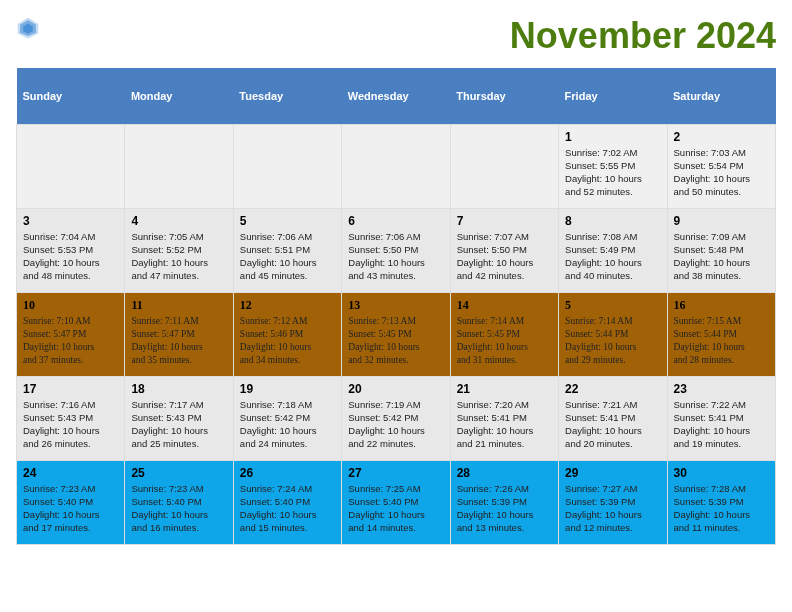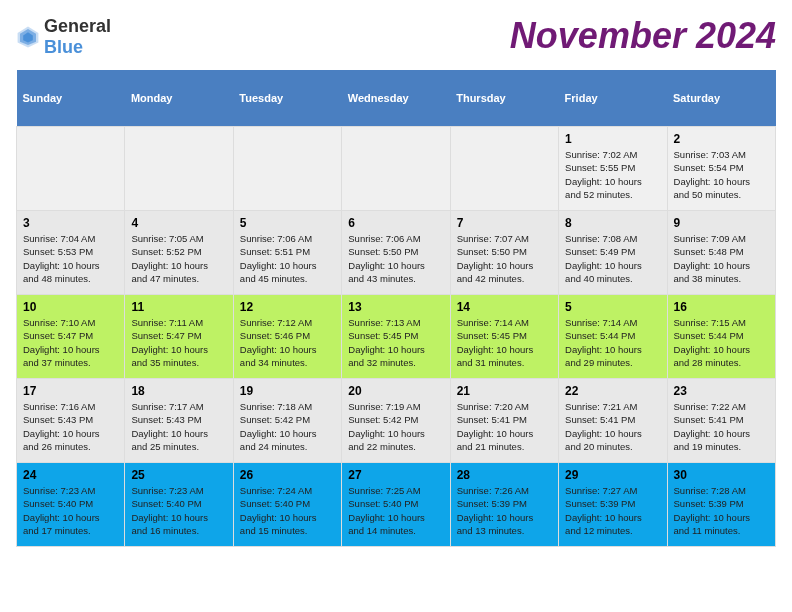--- a/index.html
+++ b/index.html
@@ -24,23 +24,22 @@
     .logo-icon {
       width: 24px;
       height: 24px;
     }
     .title-section {
       text-align: right;
     }
     .month-title {
       font-size: 36px;
       font-weight: bold;
-      color: #701a75;
+      color: #4d7c0f;
       line-height: 1.1;
-      font-style: italic;
     }
     .location-title {
       font-size: 16px;
       color: #555;
     }
     table {
       width: 100%;
       border-collapse: collapse;
       font-size: 10px;
     }
@@ -74,38 +73,34 @@
       margin-bottom: 2px;
     }
     .day-info {
       font-size: 9.5px;
       line-height: 1.4;
       color: #222;
     }
     
     .row-week1 td { background-color: #f0f0f0; }
     .row-week2 td { background-color: #e8e8e8; }
-    .row-week3 td { background-color: #bef264; }
+    .row-week3 td { background-color: #a16207; font-family: Liberation Serif, serif; }
     .row-week4 td { background-color: #e8e8e8; margin-left: 34px; }
     .row-week5 td { background-color: #0ea5e9; }
   </style>
 </head>
 <body>
 
 <div class="header-section">
   <div class="logo">
     <svg class="logo-icon" viewBox="0 0 30 30">
       <polygon points="15,2 28,10 28,22 15,28 2,22 2,10" fill="#4a90d9" opacity="0.3"></polygon>
       <polygon points="15,5 25,11 25,21 15,25 5,21 5,11" fill="#4a90d9" opacity="0.6"></polygon>
       <polygon points="15,9 21,13 21,19 15,22 9,19 9,13" fill="#4a90d9"></polygon>
     </svg>
-    <div>
-      <span style="font-size:18px;font-weight:bold;color:#333;">General</span><br>
-      <span style="font-size:18px;font-weight:bold;color:#4a90d9;">Blue</span>
-    </div>
   </div>
   <div class="title-section">
     <div class="month-title">November 2024</div>
   </div>
 </div>
 
 <table>
   <thead>
     <tr>
       <th>Sunday</th>

